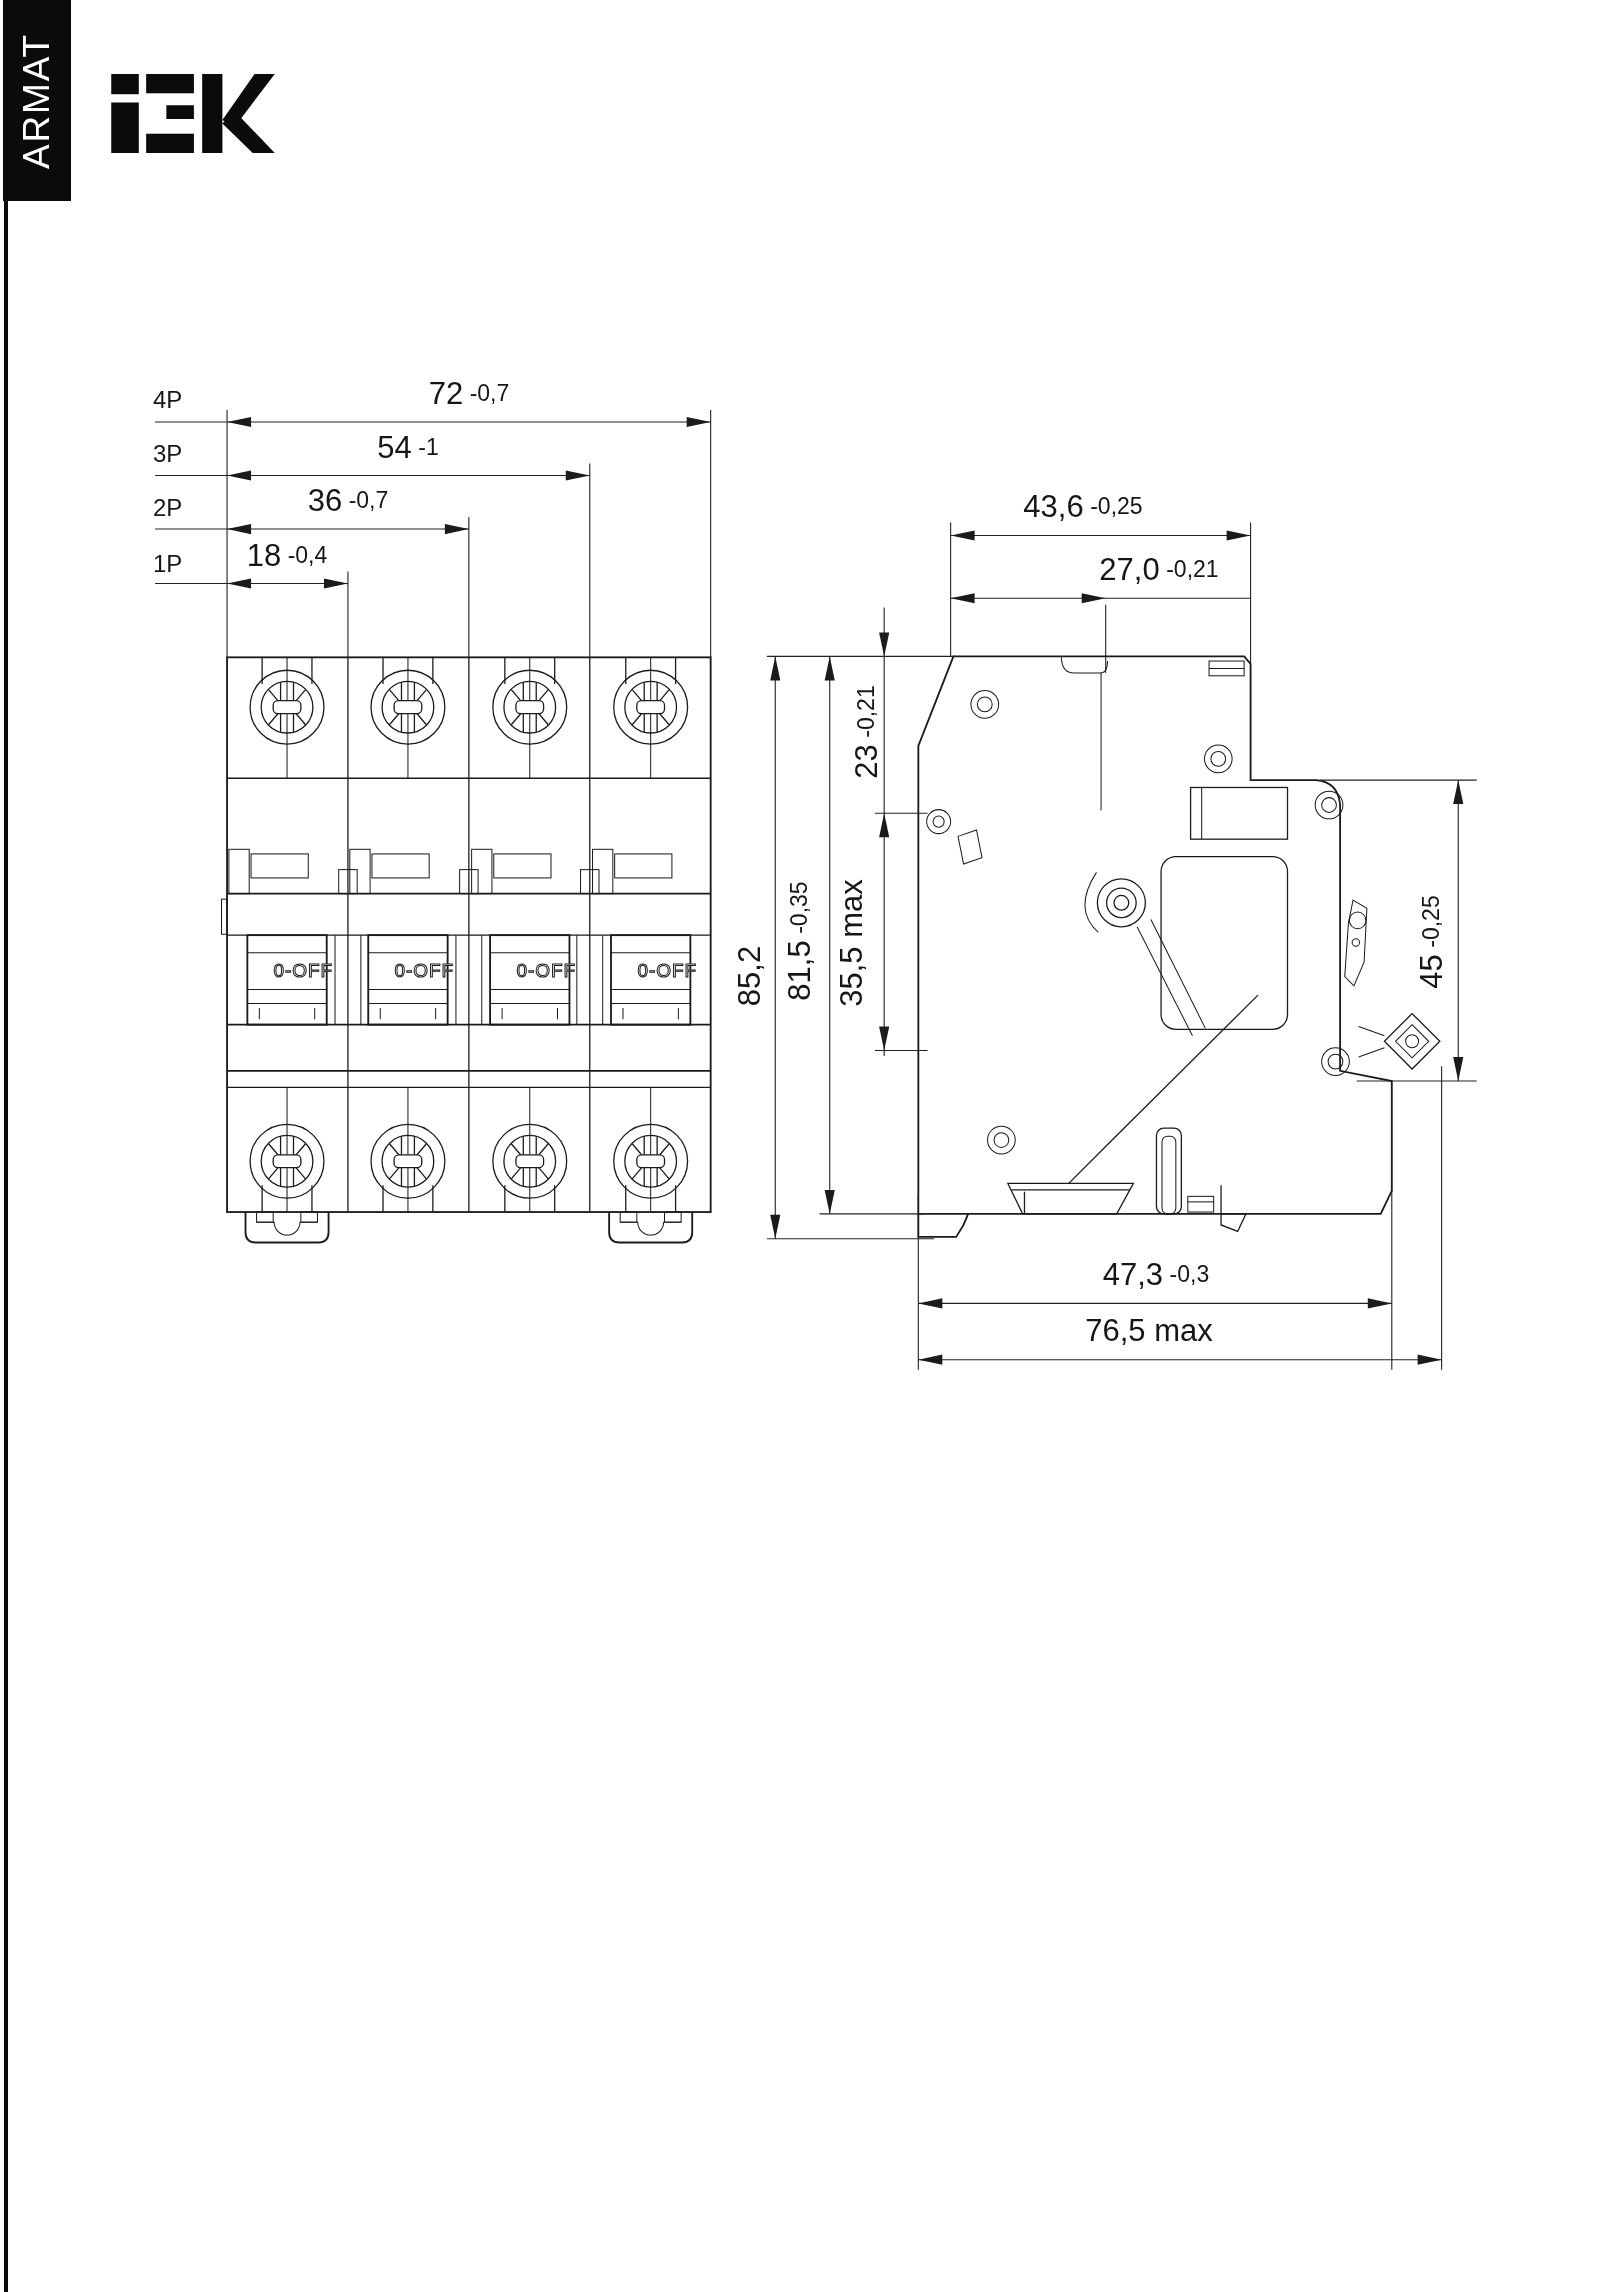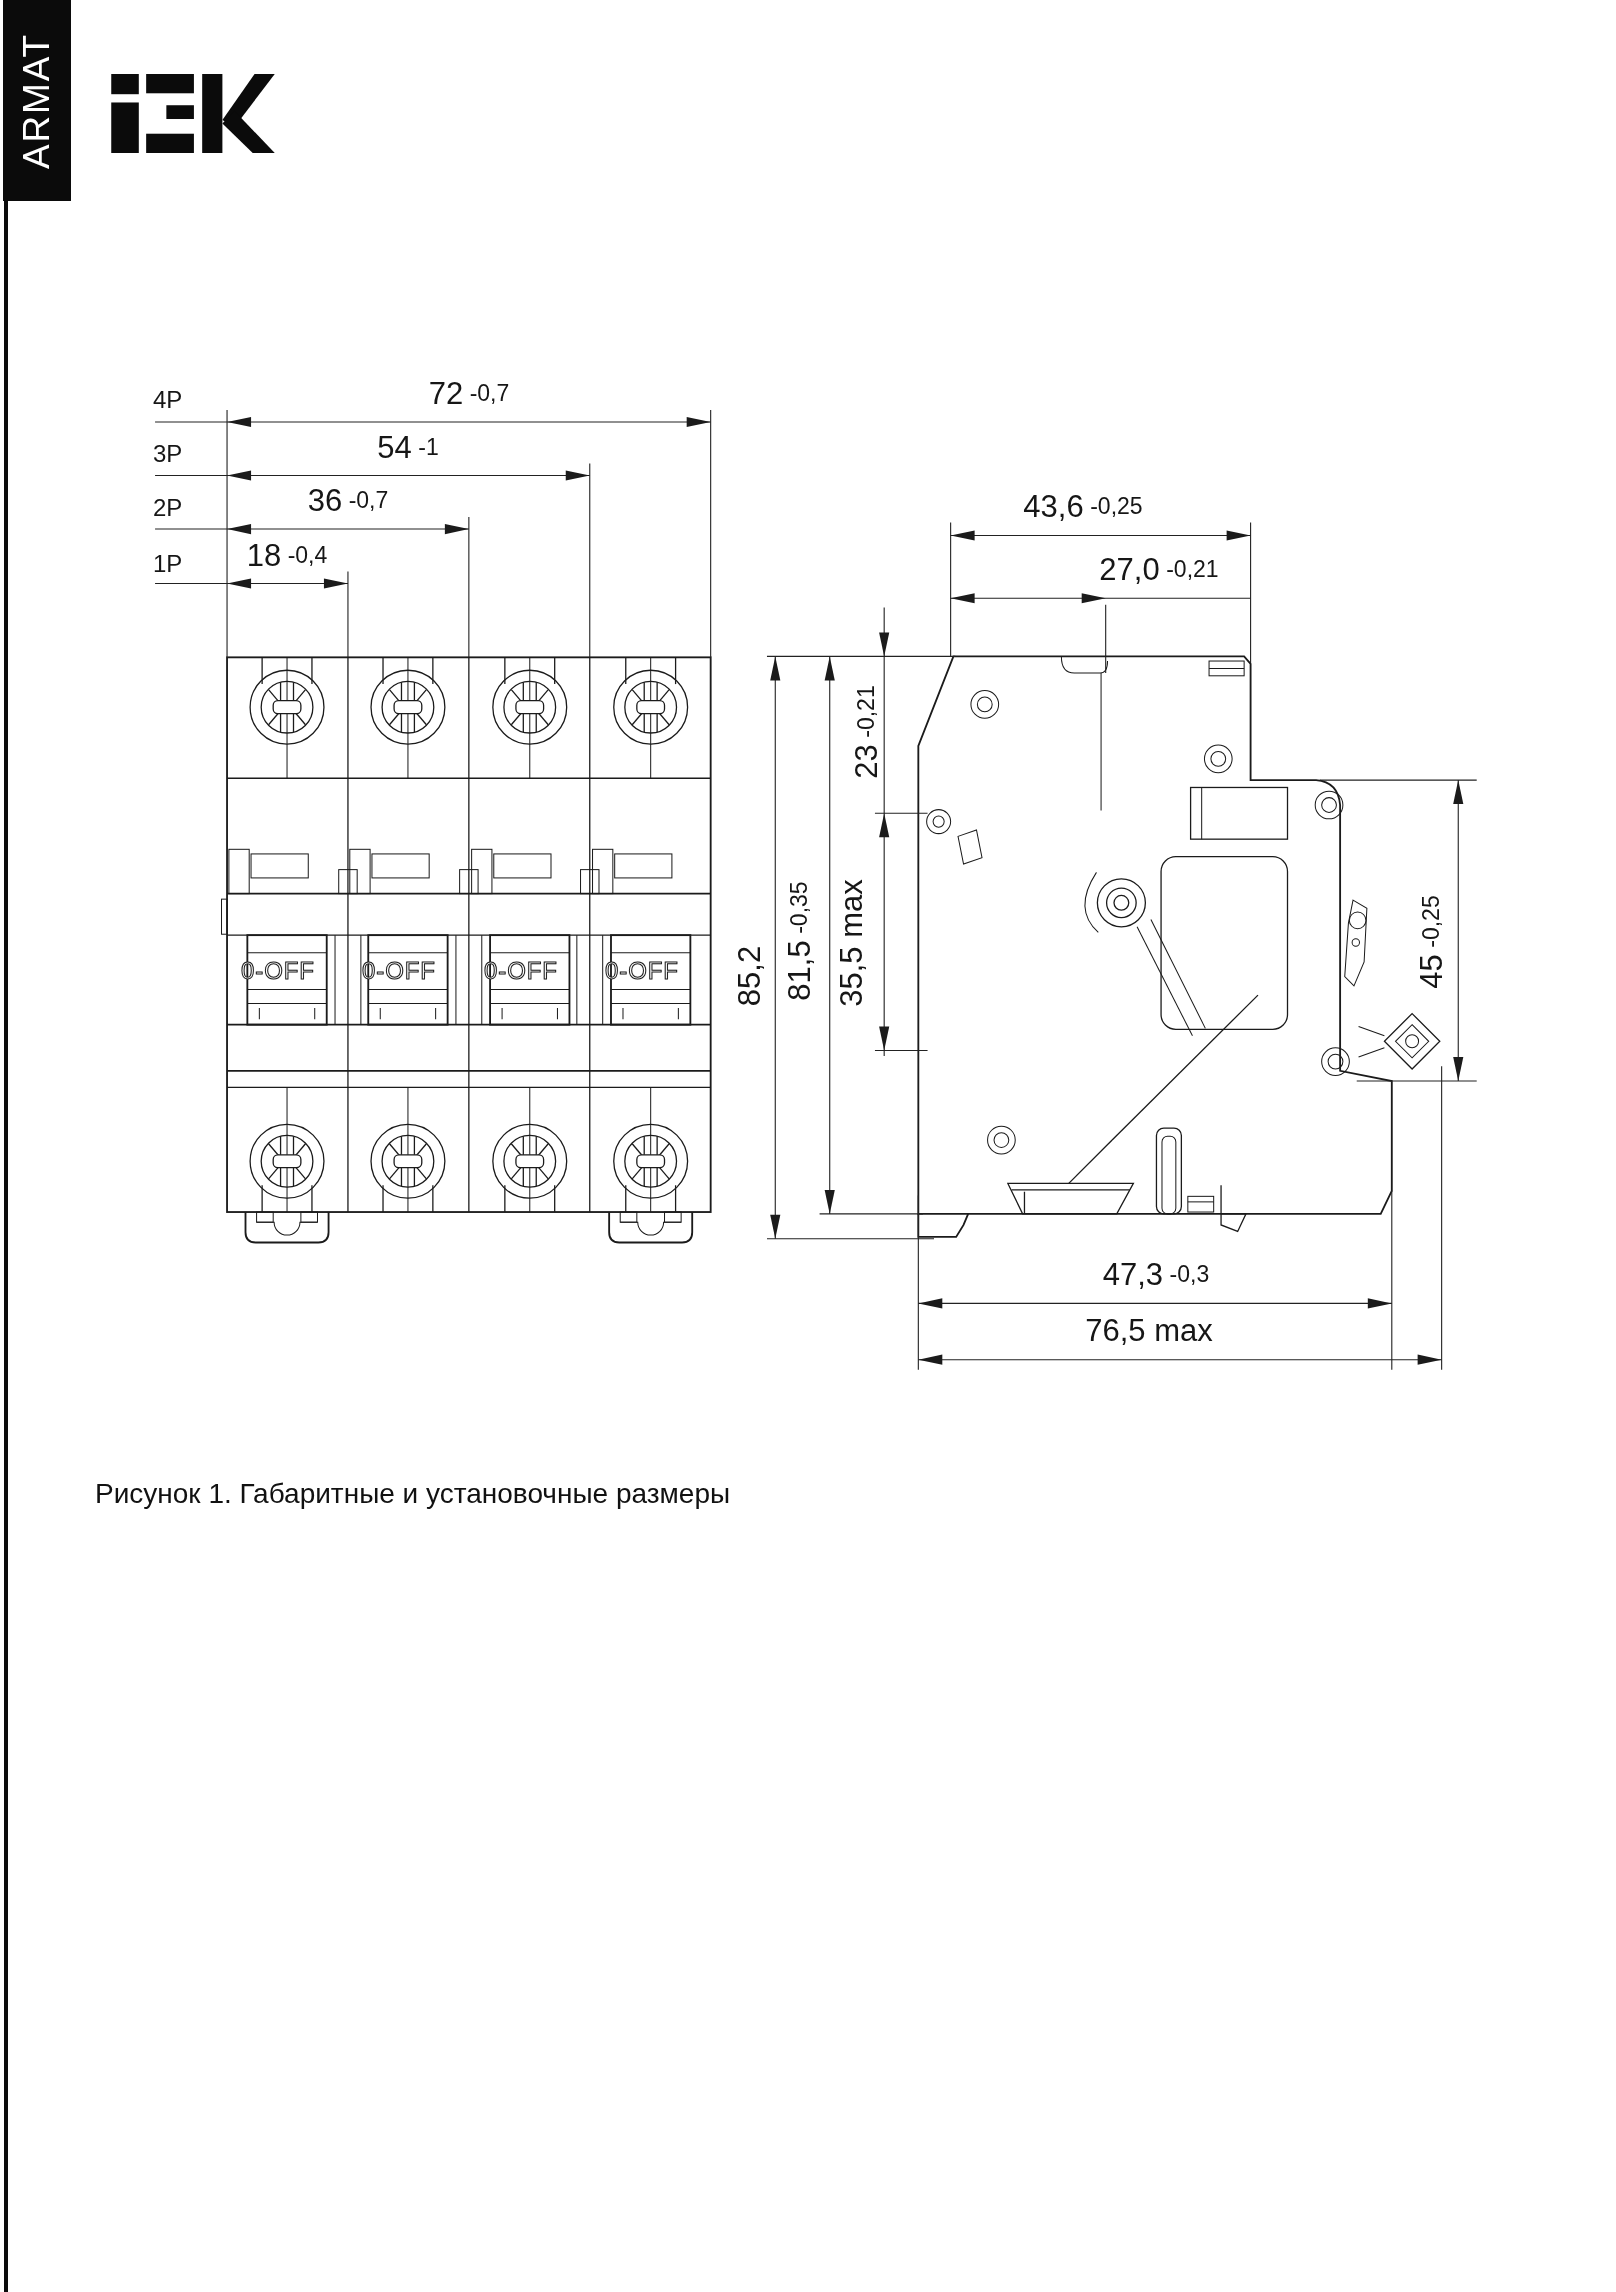--- a/index.html
+++ b/index.html
@@ -12,21 +12,21 @@
         color:#ffffff;font-size:37px;letter-spacing:1.8px;white-space:nowrap;font-weight:400;}
   #left-rule{position:absolute;left:3.7px;top:201px;width:4.6px;height:2091px;background:#0b0b0b;}
   #iek-logo{position:absolute;left:111px;top:74px;}
 
   
   .dimtxt{position:absolute;display:flex;align-items:center;gap:6.5px;font-size:31px;
           white-space:nowrap;transform:translateX(-50%);line-height:1;}
   .dimtxt .tol{font-size:23px;}
   .rot{transform:translate(-50%,-50%) rotate(-90deg);}
   .plabel{position:absolute;left:153px;font-size:24px;line-height:37px;height:37px;}
-  .handle-txt{position:absolute;width:92px;text-align:left;font-size:24px;line-height:22px;
+  .handle-txt{position:absolute;width:92px;text-align:right;font-size:19px;line-height:22px;
           transform:translateX(-50%);color:#fdfdfd;-webkit-text-stroke:1px #1b1b1b;
           text-shadow:0 0 0.9px #4a4a4a;letter-spacing:0.9px;}
   #caption{position:absolute;left:95px;top:1478px;font-size:28px;color:#111;}
 
   
   svg.draw{position:absolute;left:0;top:0;}
   svg.draw *{stroke:#1b1b1b;fill:none;stroke-width:1.4px;}
   svg.draw .sw2{stroke-width:2px;}
   svg.draw .sw1{stroke-width:1.1px;}
   svg.draw .dim{stroke-width:1.2px;stroke:#222;}
@@ -312,15 +312,14 @@
       <span class="tol">-0,25</span>
   </div>
   <div class="dimtxt" style="left:1156px;top:1259px">
     <span>47,3</span>
       <span class="tol">-0,3</span>
   </div>
   <div class="dimtxt" style="left:1149px;top:1315px">
     <span>76,5 max</span>
   </div>
 
-  <div id="caption">Рисунок 1. Габаритные и установочные размеры</div>
 </div>
 
 
 </body></html>

